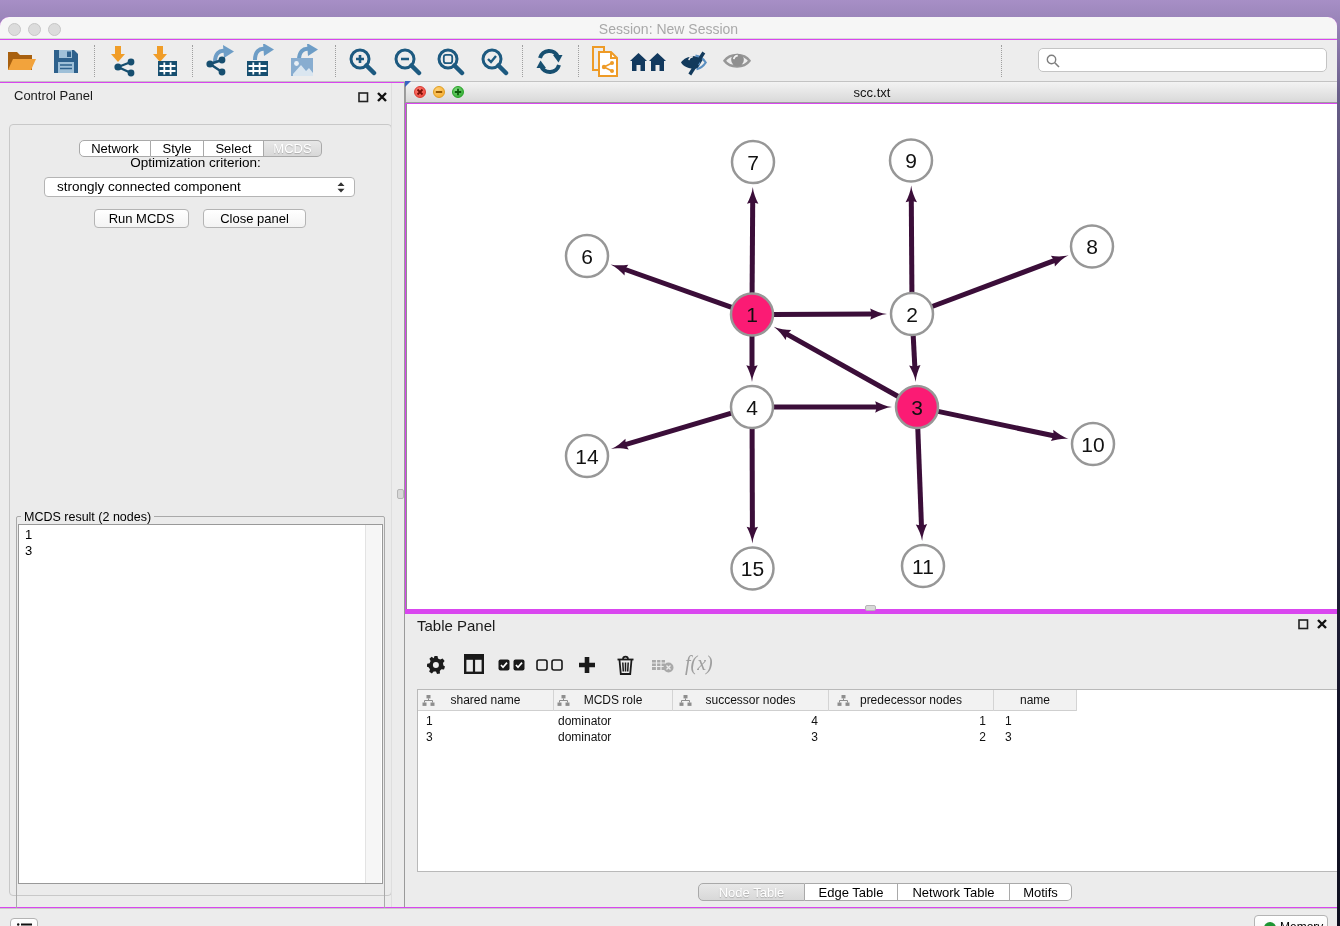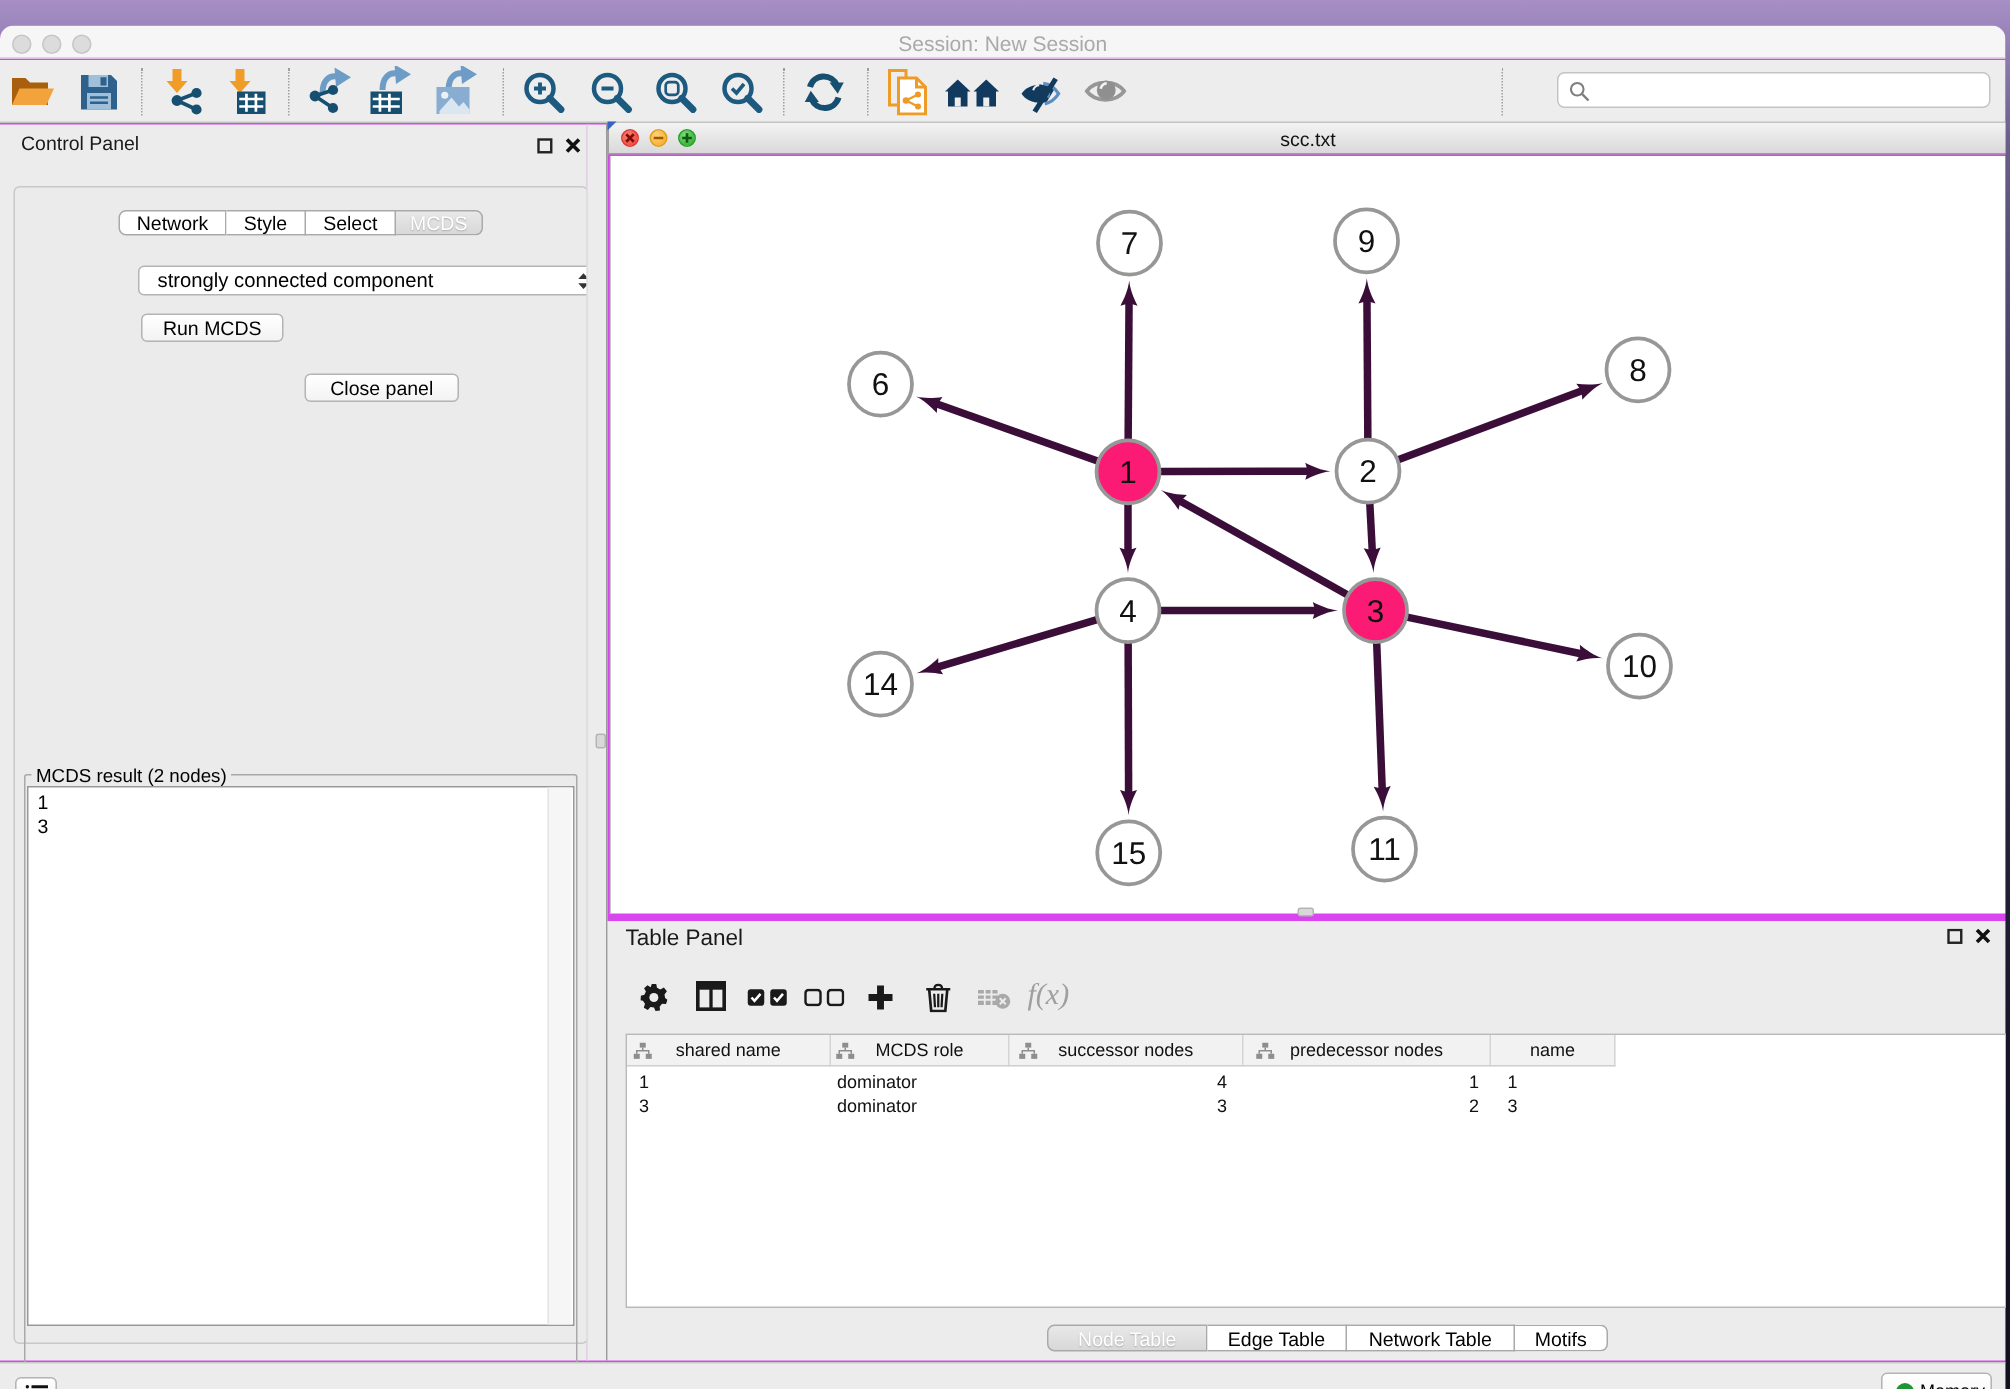--- a/index.html
+++ b/index.html
@@ -198,27 +198,28 @@
       <rect x="1" y="1" width="8.5" height="8.5" fill="none" stroke="#222" stroke-width="1.6"></rect>
       <path d="M20 1 L28 9 M28 1 L20 9" stroke="#111" stroke-width="2.4"></path>
     </svg>
     <div id="cp-box" style="background:#ebebeb; border:1px solid #c8c8c8; border-radius:4px;"></div>
     <div class="tabbar" style="left:79px; top:32px;margin-top:25px;">
       <div class="tab first" style="width:72px;">Network</div>
       <div class="tab" style="width:53px;">Style</div>
       <div class="tab" style="width:60px;">Select</div>
       <div class="tab last sel" style="width:58px;">MCDS</div>
     </div>
-    <div style="position:absolute; left:44px; top:94px; width:311px; height:20px; background:#fff; border:1px solid #b4b4b4; border-radius:4px; font-size:13.5px; line-height:18px; padding-left:12px;margin-left:48px;">strongly connected component
+    <div style="position:absolute; left:0; top:72px; width:391px; text-align:center; font-size:13.5px; color:#000;">Optimization criterion:</div>
+    <div style="position:absolute; left:44px; top:94px; width:311px; height:20px; background:#fff; border:1px solid #b4b4b4; border-radius:4px; font-size:13.5px; line-height:18px; padding-left:12px;">strongly connected component
       <svg style="position:absolute; right:8px; top:3px;" width="10" height="13" viewBox="0 0 10 13">
           <path d="M1.5 5 L5 1.2 L8.5 5 Z M1.5 7.8 L5 11.6 L8.5 7.8 Z" fill="#333"></path>
         </svg>
     </div>
     <div class="btn" style="left:94px; top:126px; width:95px; height:19px; line-height:18px;">Run MCDS</div>
-    <div class="btn" style="left:203px; top:126px; width:103px; height:19px; line-height:18px;margin-top:40px;">Close panel</div>
+    <div class="btn" style="left:203px; top:126px; width:103px; height:19px; line-height:18px;">Close panel</div>
 
     <div style="position:absolute; left:16px; top:433px; width:369px; height:437px; border:1px solid #a9a9a9; border-radius:2px;">
       <div style="position:absolute; left:4px; top:-7px; background:#ebebeb; padding:0 3px; font-size:12.5px; color:#000;">MCDS result (2 nodes)</div>
       <div style="position:absolute; left:1px; top:7px; width:365px; height:360px; background:#fff; border:1px solid #999; font-size:13px; color:#000; padding:2px 0 0 6px; line-height:16px;">1<br>3</div>
       <div style="position:absolute; left:348px; top:8px; width:16px; height:358px; background:#f6f6f6; border-left:1px solid #e3e3e3;"></div>
     </div>
   </div>
   <div id="vdiv"></div>
     <div id="vline"></div>
   <div class="grip" style="left:397px; top:472px; width:7px; height:10px;"></div>

